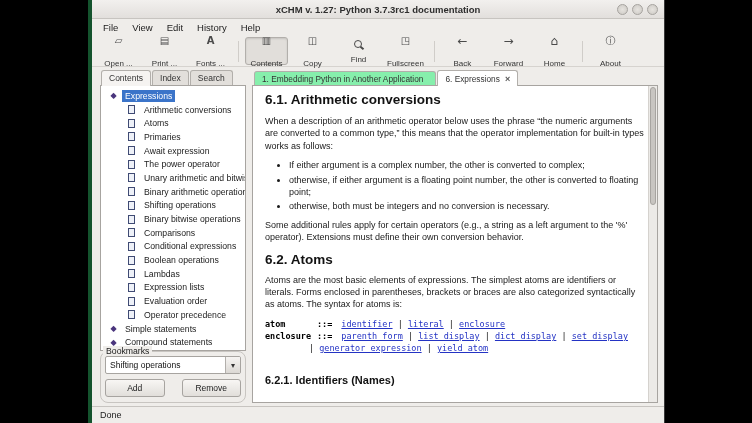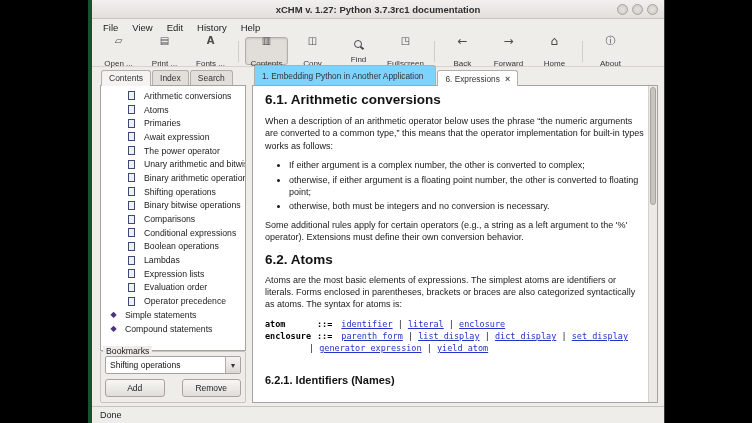--- a/index.html
+++ b/index.html
@@ -91,21 +91,21 @@
   .ticon {
     flex: none; width: 9px; height: 10px; margin-right: 4px;
     display: inline-flex; align-items: center; justify-content: center;
     font-family: "DejaVu Sans", sans-serif;
   }
   .ticon[data-icon="page-icon"] { width: 7px; height: 9px; margin: 0 6px 0 1px; border: 1px solid #3f4a73; background: #eef1f8; }
   .ticon[data-icon="book-icon"]::before, .ticon[data-icon="open-book-icon"]::before { content: "◆"; font-size: 8px; color: #4a357d; }
   .tlabel { font-size: 8.7px; color: #1b1b1b; padding: 1px 3px; }
   .titem.selected .tlabel { background: var(--selection, #3b74c9); color: #fff; }
   
-  .bookmarks { flex: none; margin-top: 0; border: 1px solid #c8c5c1; border-radius: 2px; padding: 4px 4px 5px; position: relative; }
+  .bookmarks { flex: none; margin-top: 0; border: 1px solid #c8c5c1; border-radius: 8px; padding: 4px 4px 5px; position: relative; }
   .bm-title { position: absolute; top: -6px; left: 2px; background: var(--window_bg, #efedea); padding: 0 3px; font-size: 8.7px; color: #222; }
   .combo { height: 18px; background: #fff; border: 1px solid #a7a4a0; border-radius: 2px; display: flex; align-items: center; overflow: hidden; }
   .combo-value { flex: 1; font-size: 8.5px; color: #111; padding-left: 4px; white-space: nowrap; overflow: hidden; }
   .combo-btn {
     width: 15px; height: 100%; flex: none; border-left: 1px solid #b2afab;
     background: linear-gradient(#f6f4f2, #dbd8d4);
     display: flex; align-items: center; justify-content: center;
     font-family: "DejaVu Sans", sans-serif;
   }
   .combo-btn::before { content: "▾"; font-size: 8px; color: #333; }
@@ -113,23 +113,23 @@
   .bmbtn {
     flex: 1; height: 18px; border: 1px solid #a7a4a0; border-radius: 3px;
     background: linear-gradient(#f8f6f4, #e1deda);
     font-size: 8.5px; color: #222; display: flex; align-items: center; justify-content: center;
   }
   .splitter { width: 6px; flex: none; }
   
   .contentcol { flex: 1; display: flex; flex-direction: column; min-width: 0; min-height: 0; }
   .ctabs { display: flex; height: 16px; flex: none; align-items: flex-end; gap: 1px; padding-left: 2px; }
   .ctab {
-    display: flex; align-items: center; gap: 5px; height: 21px;
+    display: flex; align-items: center; gap: 5px; height: 15px;
     font-size: 8.3px; color: #333; padding: 0 7px;
-    background: #7dd3fc; border: 1px solid #b2afab; border-bottom: none;
+    background: #86efac; border: 1px solid #b2afab; border-bottom: none;
     border-radius: 3px 3px 0 0; white-space: nowrap;
   }
   .ctab.active { background: #fff; height: 16px; position: relative; z-index: 2; }
   .tabclose { font-size: 9px; font-weight: bold; color: #555; }
   .page { flex: 1; min-height: 0; background: #fff; border: 1px solid #a7a4a0; margin-top: -1px; display: flex; position: relative; }
   .pagebody { flex: 1; min-width: 0; overflow: hidden; padding: 4px 4px 0 12px; }
   .pagescroll { width: 9px; flex: none; background: #eceae7; border-left: 1px solid #d5d2ce; position: relative; }
   .pagescroll .thumb { position: absolute; left: 1px; right: 1px; top: 1px; height: 118px; background: #c8c5c1; border: 1px solid #a7a4a0; border-radius: 3px; }
   
   .h1, .h2 { font-size: 13.5px; font-weight: bold; color: #121212; }
@@ -237,20 +237,24 @@
   <div class="main">
 
     <div class="sidebar">
       <div class="sidetabs">
         <span class="stab active">Contents</span>
           <span class="stab">Index</span>
           <span class="stab">Search</span>
       </div>
       <div class="treebox">
         <div class="treelist">
+          <div class="titem root selected">
+              <span class="ticon" data-icon="open-book-icon"></span>
+              <span class="tlabel">Expressions</span>
+            </div>
             <div class="titem child">
               <span class="ticon" data-icon="page-icon"></span>
               <span class="tlabel">Arithmetic conversions</span>
             </div>
             <div class="titem child">
               <span class="ticon" data-icon="page-icon"></span>
               <span class="tlabel">Atoms</span>
             </div>
             <div class="titem child">
               <span class="ticon" data-icon="page-icon"></span>

